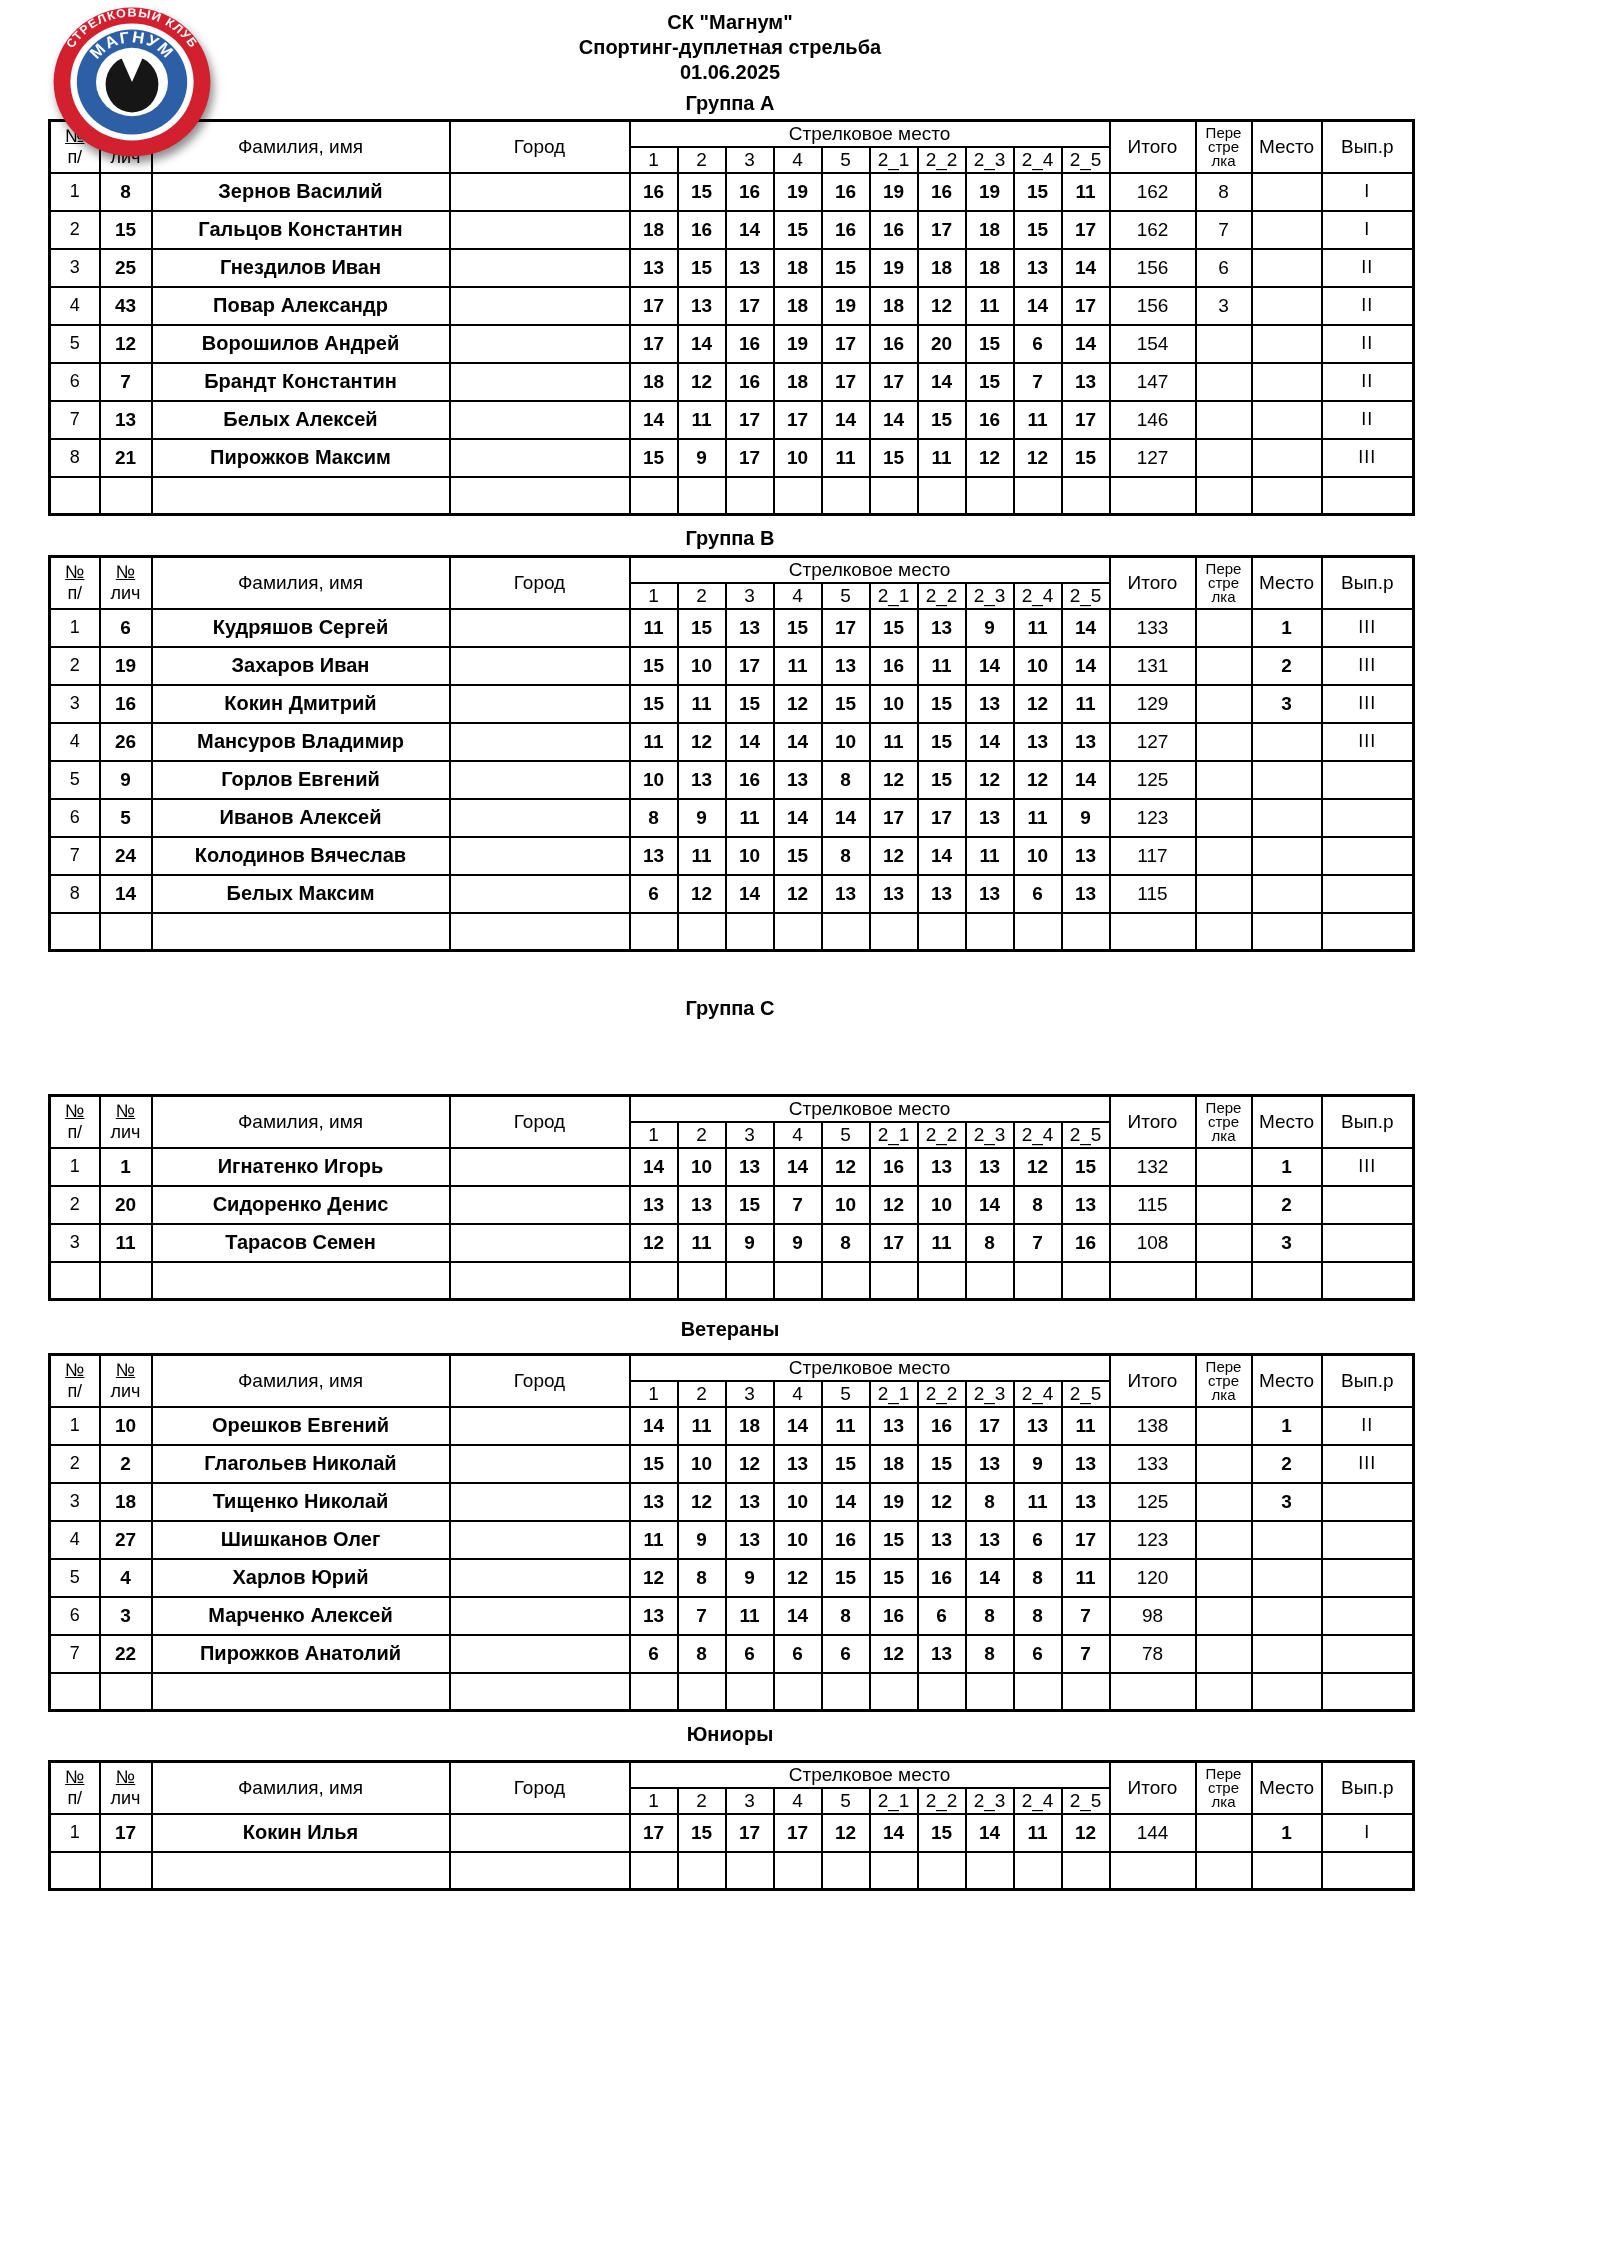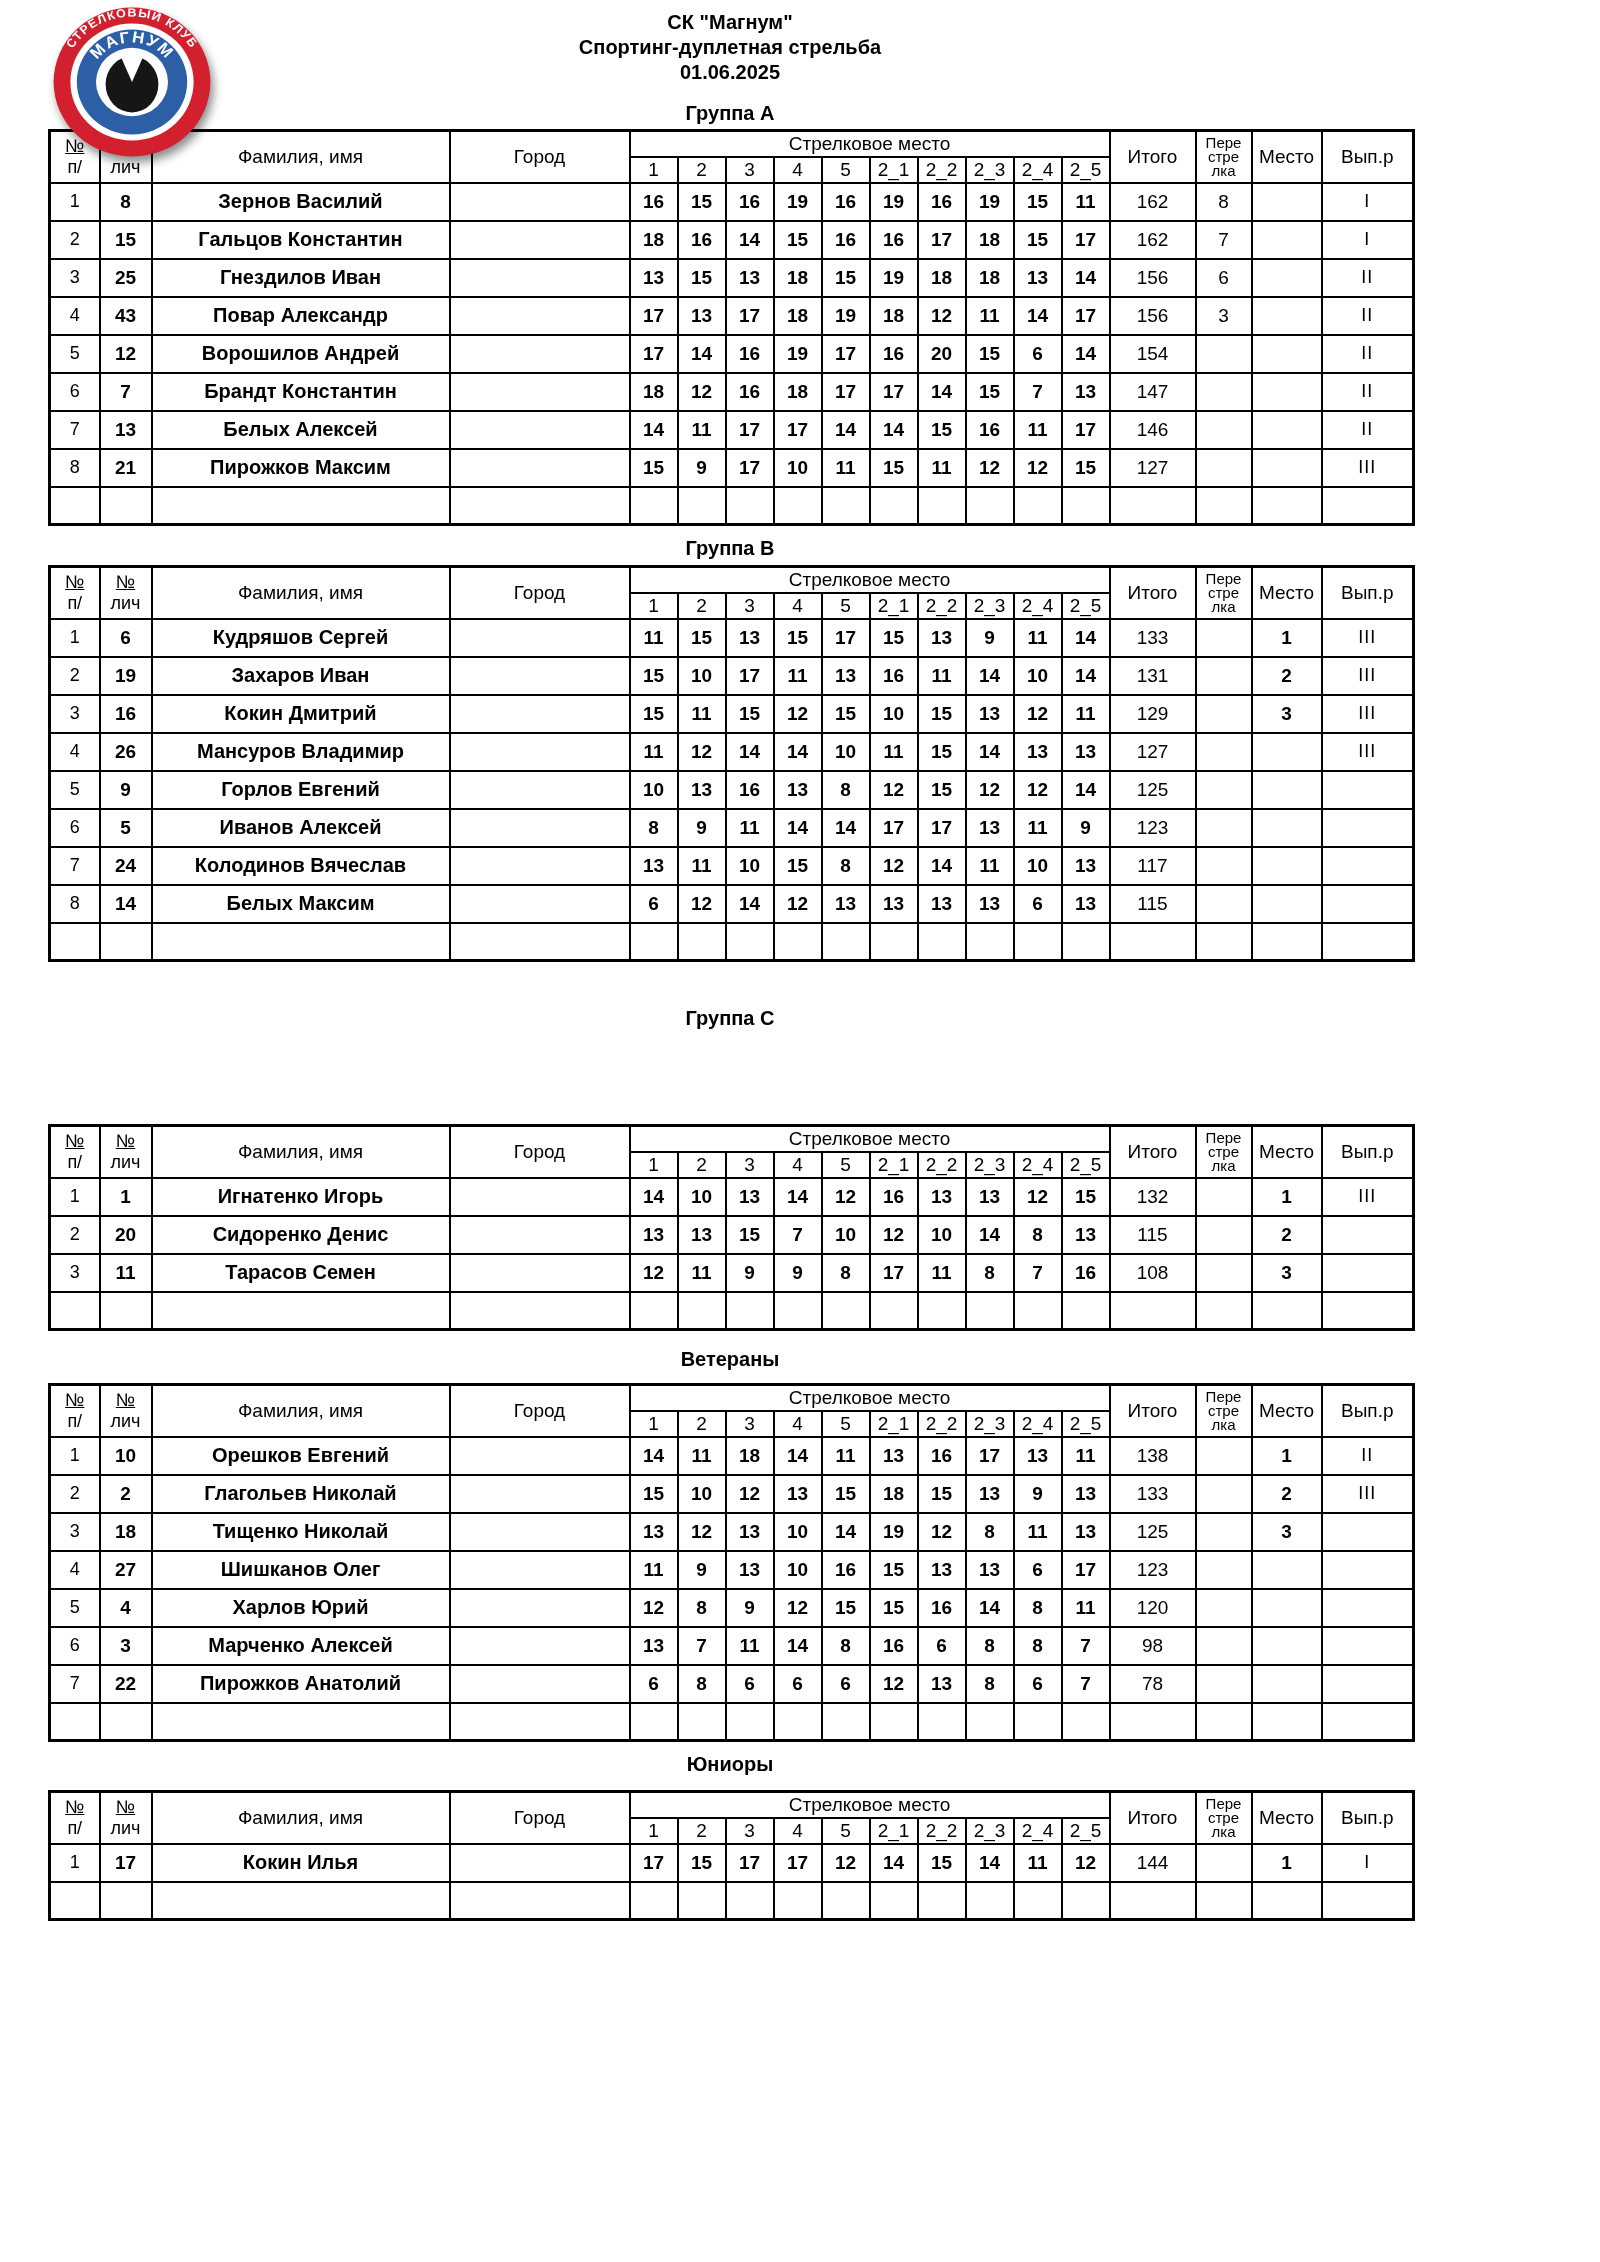--- a/index.html
+++ b/index.html
@@ -37,23 +37,23 @@
   .c-name{font-weight:bold;font-size:20px;text-align:left;padding-left:4px;
           border-left:3px solid #000;}
   .c-city{border-right:3px solid #000;}
   .c-score{font-weight:bold;font-size:19px;}
   .br3{border-right:3px solid #000;}
   .c-total{font-size:19px;border-left:3px solid #000;border-right:3px solid #000;}
   .c-shootoff{font-size:19px;border-right:3px solid #000;}
   .c-place{font-size:19px;font-weight:bold;border-right:3px solid #000;}
   .c-rank{font-size:18px;letter-spacing:1px;}
   .sum-underline{border-bottom:3px solid #000;}
-  .group-a{margin-top:16px;} .group-a .group-title{margin-bottom:4px;}
+  .group-a{margin-top:6px;} .group-a .group-title{margin-bottom:4px;}
   .group-b{margin-top:10px;} .group-b .group-title{margin-bottom:5px;}
-  .group-c{margin-top:44px;} .group-c .group-title{margin-bottom:94px;}
+  .group-c{margin-top:44px;} .group-c .group-title{margin-bottom:74px;}
   .group-vets{margin-top:16px;} .group-vets .group-title{margin-bottom:12px;}
   .group-juniors{margin-top:10px;} .group-juniors .group-title{margin-bottom:14px;}
 </style>
 </head>
 <body>
 
 <div class="sheet">
 
   <div class="logo">
     <svg width="160" height="152" viewBox="0 0 200 200" preserveAspectRatio="none">

